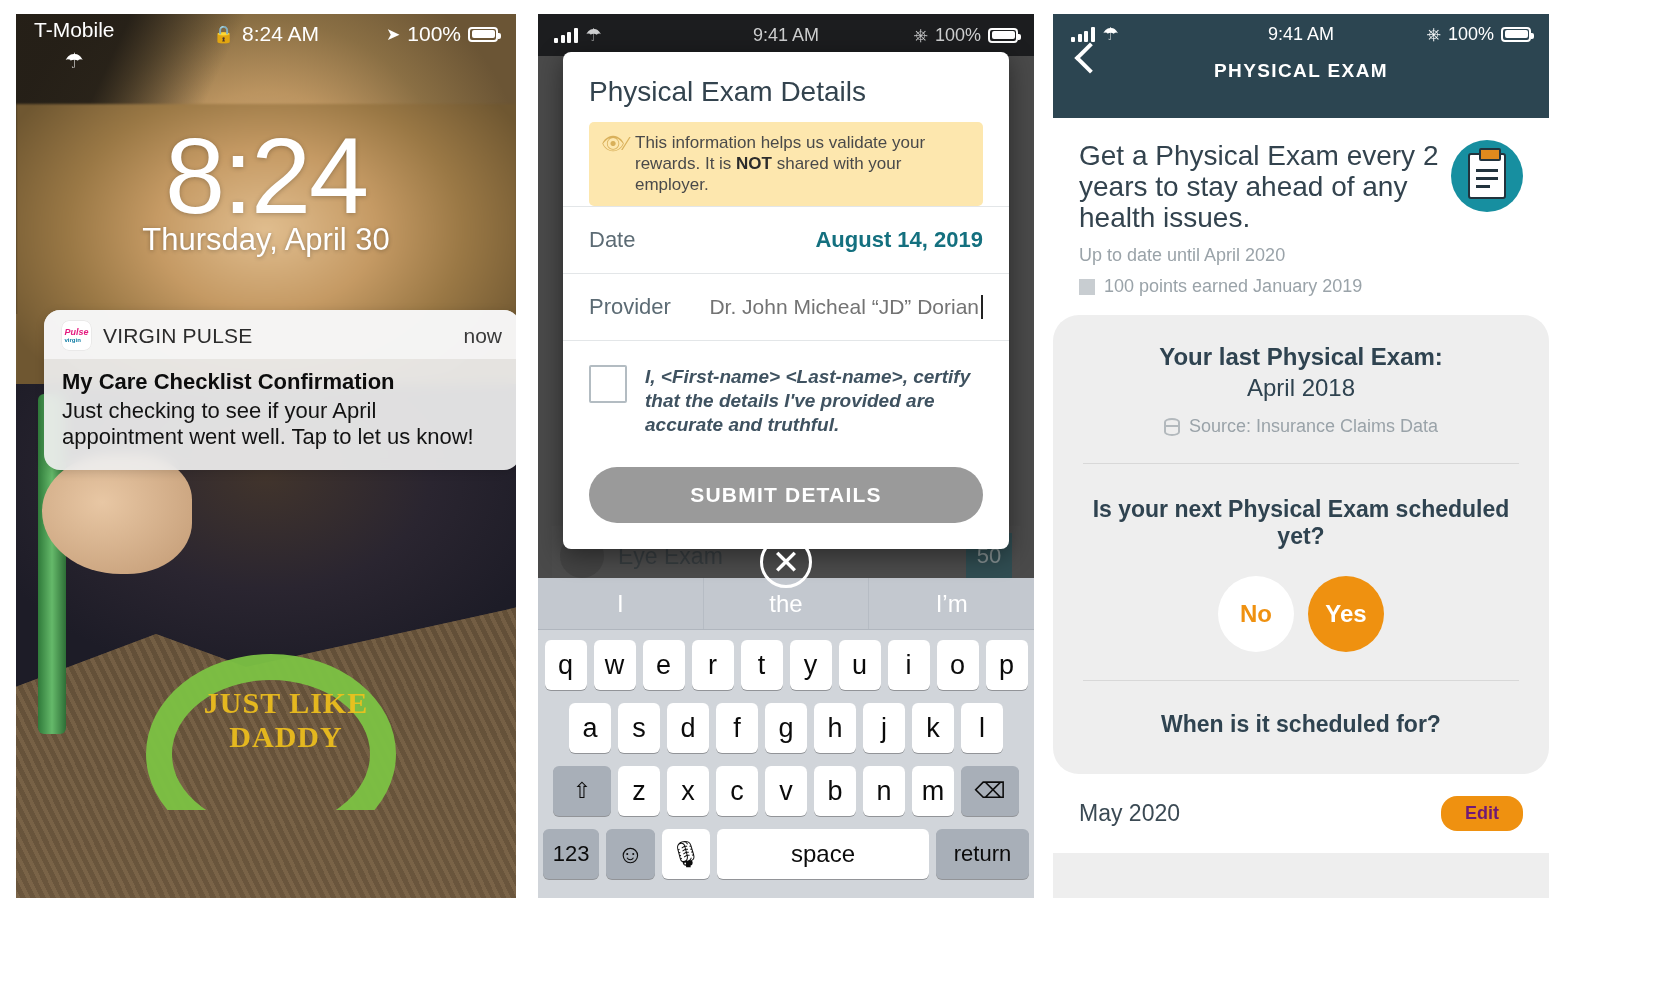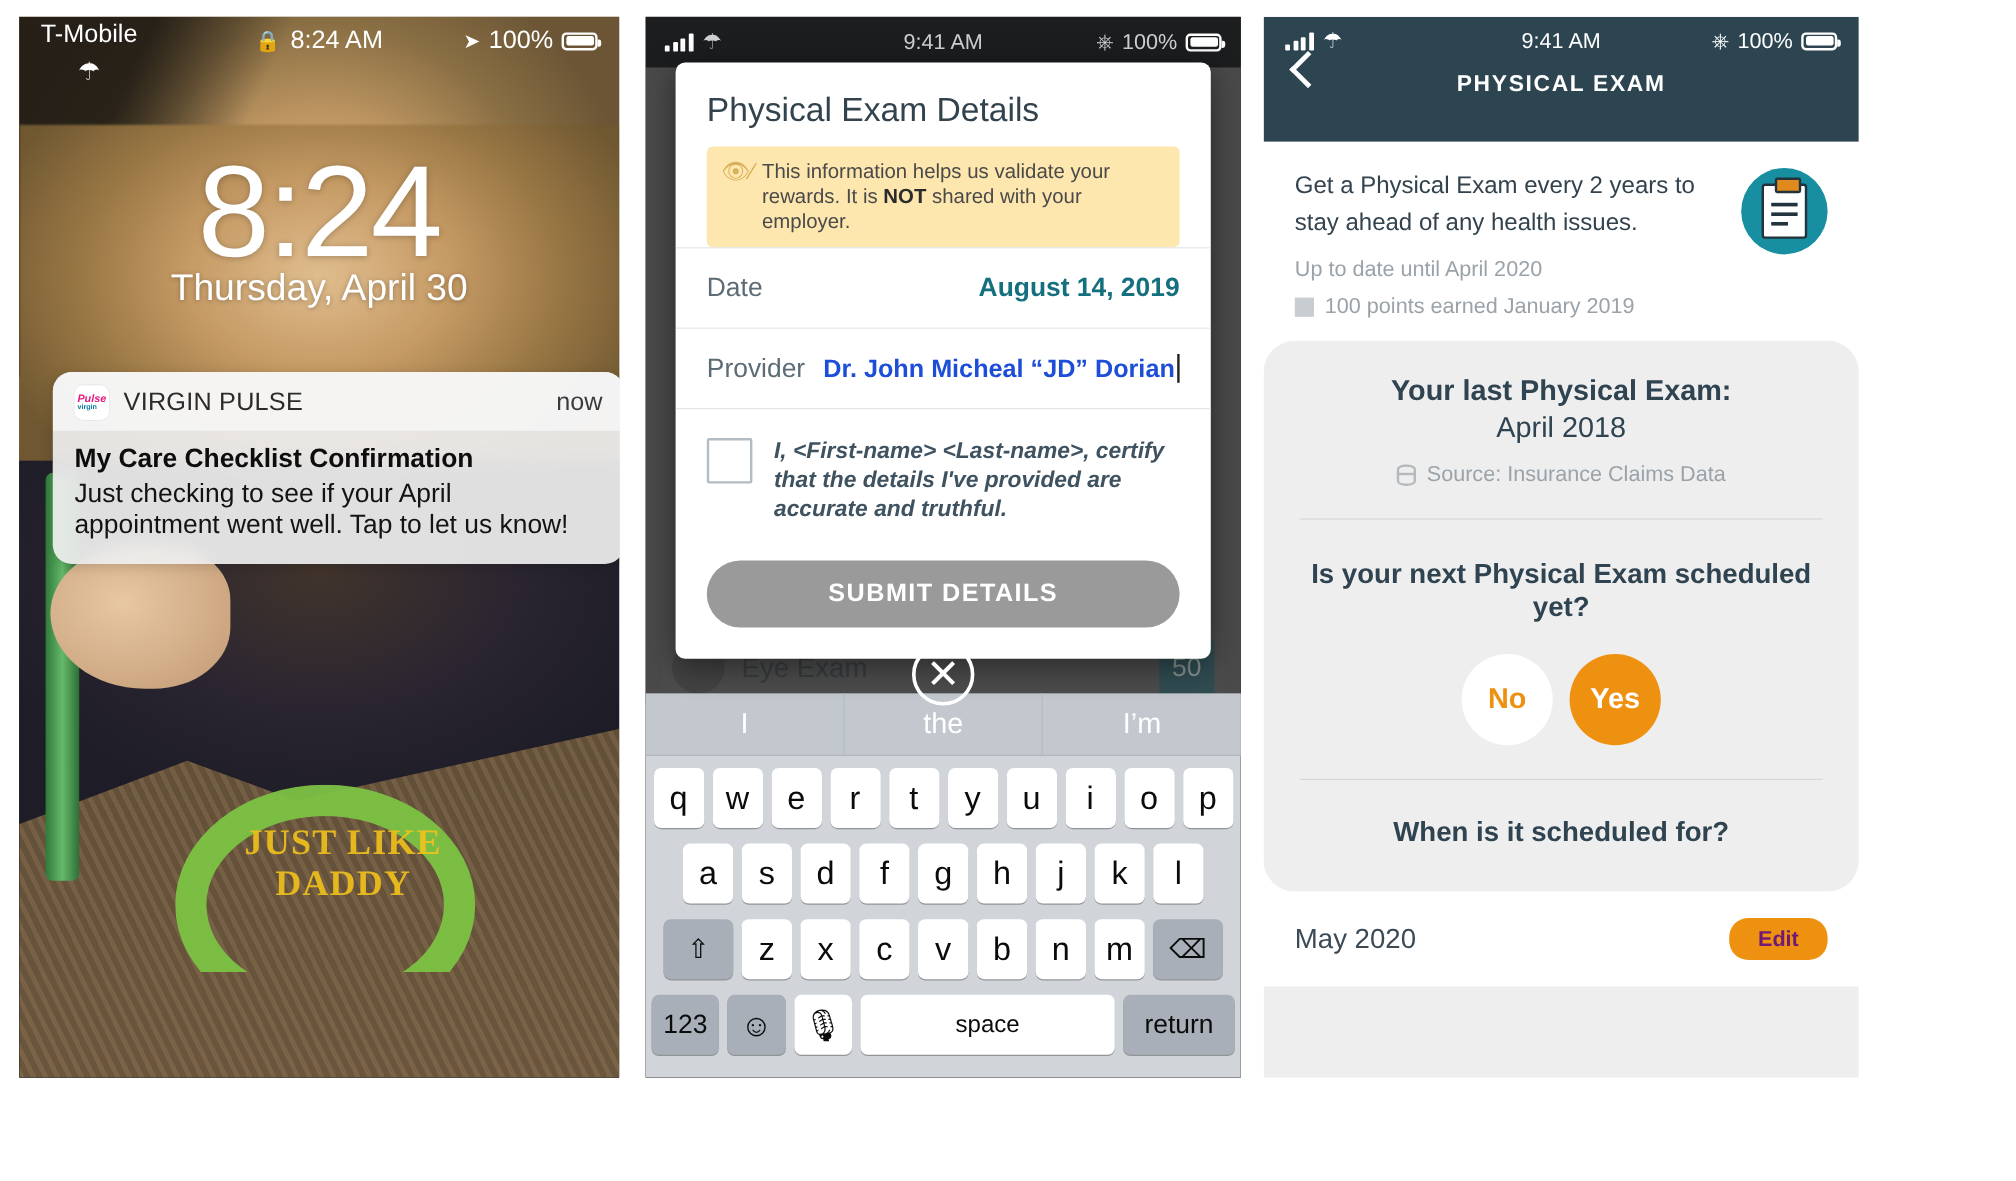--- a/index.html
+++ b/index.html
@@ -177,21 +177,21 @@
   .notice-icon{ width:24px; flex:0 0 24px; color:#d9b05a; font-size:19px; line-height:1.1; padding-top:2px;}
   .notice-text{ font-size:17px; color:#4a4a4a; line-height:21px;}
   .notice-text b{ color:#2b2b2b; }
   .frow{
     display:flex; align-items:center; justify-content:space-between;
     padding:20px 26px; border-top:1px solid #e3e6e8;
   }
   .frow:first-of-type{ margin-top:20px; }
   .flabel{ font-size:22px; color:#5c6b74; }
   .fvalue-bold{ font-size:22px; color:#14707f; font-weight:bold;}
-  .fvalue{ font-size:21px; color:#1d4ed8; position:relative;font-weight:bold; }
+  .fvalue{ font-size:21px; color:#737373; position:relative; }
   .caret{
     display:inline-block; width:2px; height:24px; background:#222;
     vertical-align:-5px; margin-left:2px;
   }
   .certify{
     display:flex; gap:18px; align-items:flex-start;
     padding:24px 26px 8px 26px; border-top:1px solid #e3e6e8;
   }
   .checkbox{
     width:38px;height:38px;flex:0 0 38px;
@@ -233,21 +233,21 @@
   .kb-row{ display:flex; justify-content:center; gap:7px; margin-bottom:13px;}
   .key{
     background:#fff; border-radius:6px;
     box-shadow:0 1px 0 rgba(0,0,0,.3);
     width:42px; height:50px;
     display:flex; align-items:center; justify-content:center;
     font-size:27px; color:#0b0b0b;
   }
   .key.dark{ background:#a8afb8; }
   .key.wide{ width:58px; font-size:22px;}
-  .key.space{ width:219px; font-size:20px;}
+  .key.space{ width:219px; font-size:24px;}
   .key.return{ width:96px; font-size:22px; background:#a8afb8;}
   .key.num{ width:58px; font-size:22px; background:#a8afb8;}
   .key.emoji{ width:50px; background:#a8afb8; font-size:26px;}
   .key.mic{ width:50px; background:#fff; font-size:26px;}
   .kb-row.r2{ padding:0 22px; }
   .kb-row.r3 .key{ }
 
   
   #phone3{
     position:absolute; left:1053px; top:14px;
@@ -269,21 +269,21 @@
     width:22px;height:22px;
     border-left:4px solid #fff; border-bottom:4px solid #fff;
     transform:rotate(45deg);
   }
   .p3-title{
     width:100%; text-align:center; font-size:19px;
     font-weight:bold; letter-spacing:1.4px;
   }
   .p3-intro{ padding:22px 26px 18px 26px; position:relative; }
   .p3-intro-text{
-    font-size:20px; color:#33434e; line-height:31px; width:370px;
+    font-size:28px; color:#33434e; line-height:31px; width:370px;
   }
   .p3-sub{ font-size:18px; color:#9aa3a9; margin-top:12px;}
   .p3-points{ display:flex; align-items:center; gap:9px; margin-top:10px;}
   .p3-pointsquare{ width:16px;height:16px;background:#c8cdd1;}
   .p3-pointstext{ font-size:18px; color:#9aa3a9;}
   .p3-badge{
     position:absolute; right:26px; top:22px;
     width:72px;height:72px;border-radius:50%;
     background:#178fa0;
     display:flex;align-items:center;justify-content:center;

